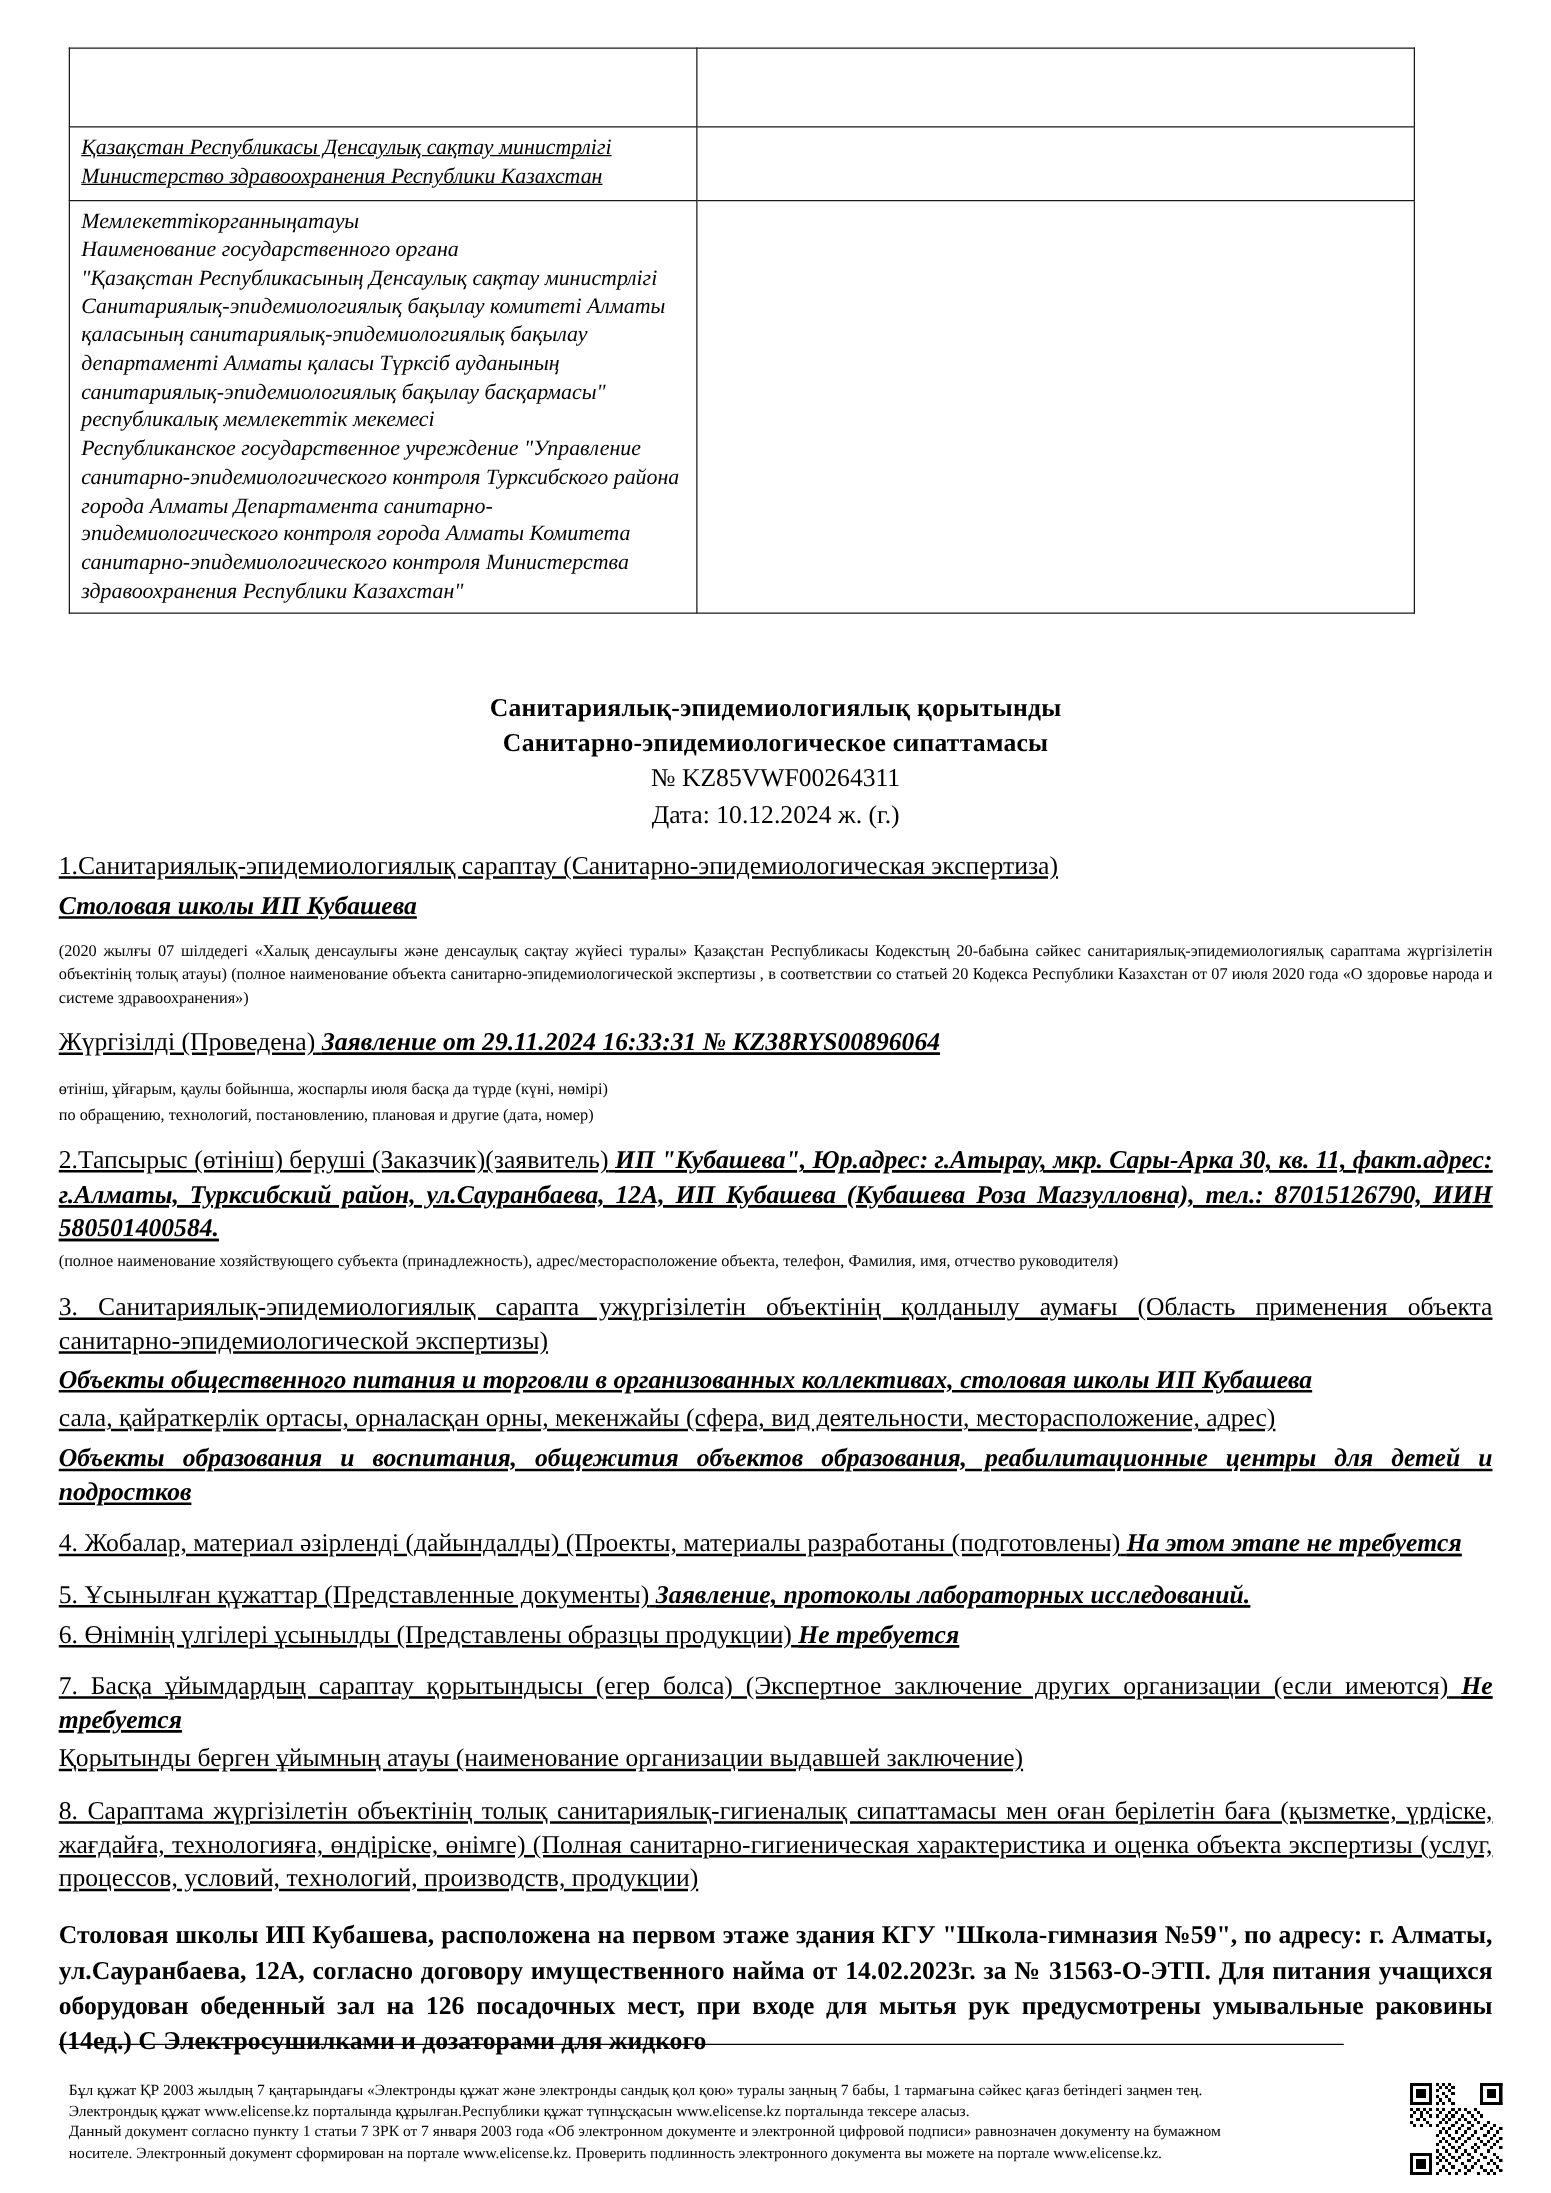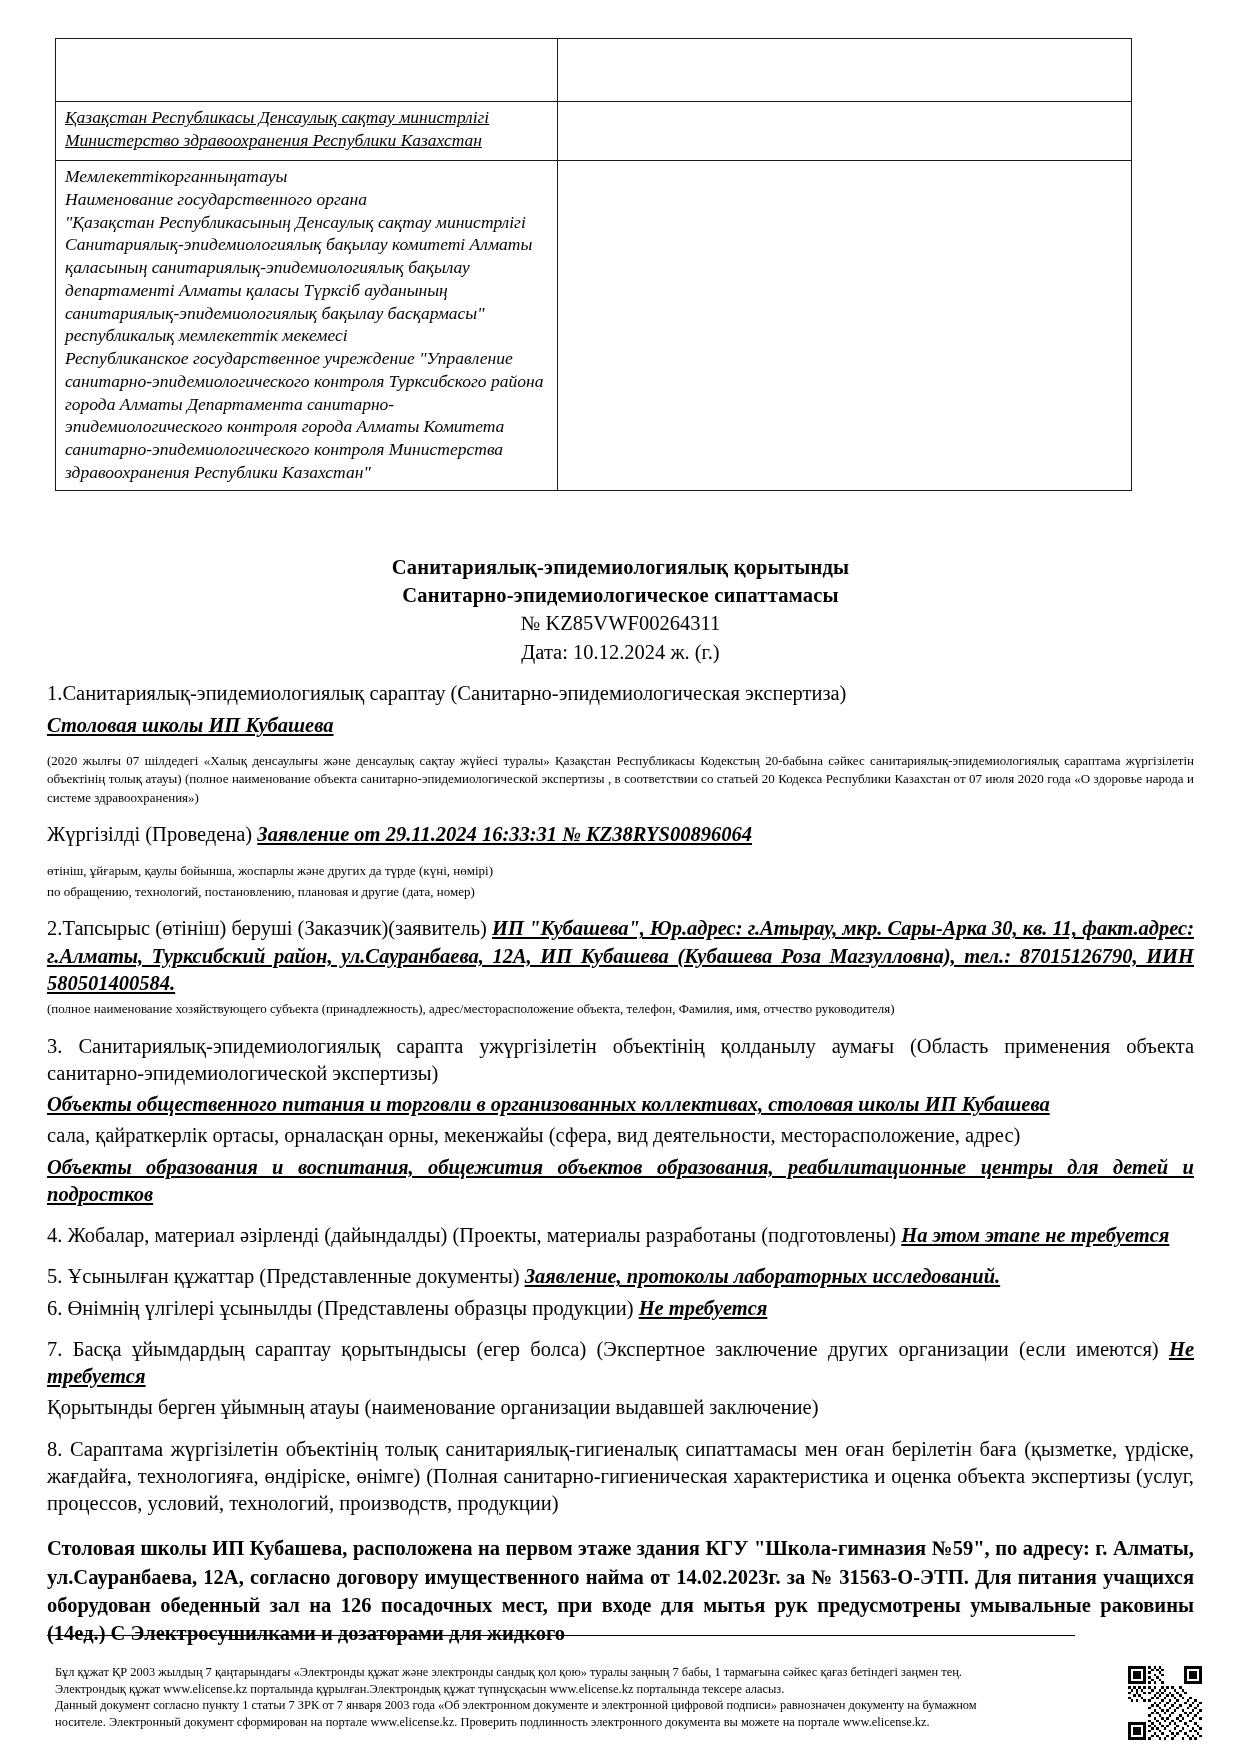--- a/index.html
+++ b/index.html
@@ -59,20 +59,21 @@
     font-size: 20.5px;
     line-height: 1.40;
   }
 
   
   .sec {
     font-size: 20.5px;
     line-height: 1.33;
     text-align: justify;
     margin-top: 14px;
+    text-decoration: underline;
   }
   .sec.tight { margin-top: 4px; }
   .u-bi {
     font-weight: bold;
     font-style: italic;
     text-decoration: underline;
   }
   .fine {
     font-size: 13px;
     line-height: 1.42;
@@ -158,21 +159,21 @@
   </div>
 
   <div class="sec">1.Санитариялық-эпидемиологиялық сараптау (Санитарно-эпидемиологическая экспертиза)</div>
   <div class="sec tight u-bi">Столовая школы ИП Кубашева</div>
   <div class="fine">(2020 жылғы 07 шілдедегі «Халық денсаулығы және денсаулық сақтау жүйесі туралы» Қазақстан Республикасы Кодекстың 20-бабына сәйкес санитариялық-эпидемиологиялық сараптама жүргізілетін объектінің толық атауы) (полное наименование объекта санитарно-эпидемиологической экспертизы , в соответствии со статьей 20 Кодекса Республики Казахстан от 07 июля 2020 года «О здоровье народа и системе здравоохранения»)</div>
 
   <div class="sec">
     <span class="plain">Жүргізілді (Проведена)</span>
     <span class="u-bi">Заявление от 29.11.2024 16:33:31 № KZ38RYS00896064</span>
   </div>
-  <div class="fine">өтініш, ұйғарым, қаулы бойынша, жоспарлы және других да түрде (күні, нөмірі)</div>
+  <div class="fine">өтініш, ұйғарым, қаулы бойынша, жоспарлы июля басқа да түрде (күні, нөмірі)</div>
   <div class="fine nm">по обращению, технологий, постановлению, плановая и другие (дата, номер)</div>
 
   <div class="sec">
     <span class="plain">2.Тапсырыс (өтініш) беруші (Заказчик)(заявитель)</span>
     <span class="u-bi">ИП "Кубашева", Юр.адрес: г.Атырау, мкр. Сары-Арка 30, кв. 11, факт.адрес: г.Алматы, Турксибский район, ул.Сауранбаева, 12А, ИП Кубашева (Кубашева Роза Магзулловна), тел.: 87015126790, ИИН 580501400584.</span>
   </div>
   <div class="fine nm">(полное наименование хозяйствующего субъекта (принадлежность), адрес/месторасположение объекта, телефон, Фамилия, имя, отчество руководителя)</div>
 
   <div class="sec">3. Санитариялық-эпидемиологиялық сарапта ужүргізілетін объектінің қолданылу аумағы (Область применения объекта санитарно-эпидемиологической экспертизы)</div>
   <div class="sec tight u-bi">Объекты общественного питания и торговли в организованных коллективах, столовая школы ИП Кубашева</div>
@@ -200,21 +201,21 @@
   </div>
   <div class="sec tight">Қорытынды берген ұйымның атауы (наименование организации выдавшей заключение)</div>
 
   <div class="sec">8. Сараптама жүргізілетін объектінің толық санитариялық-гигиеналық сипаттамасы мен оған берілетін баға (қызметке, үрдіске, жағдайға, технологияға, өндіріске, өнімге) (Полная санитарно-гигиеническая характеристика и оценка объекта экспертизы (услуг, процессов, условий, технологий, производств, продукции)</div>
   <div class="bold-para">Столовая школы ИП Кубашева, расположена на первом этаже здания КГУ "Школа-гимназия №59", по адресу: г. Алматы, ул.Сауранбаева, 12А, согласно договору имущественного найма от 14.02.2023г. за № 31563-О-ЭТП.  Для питания учащихся оборудован обеденный зал на 126 посадочных мест, при входе для мытья рук предусмотрены умывальные раковины (14ед.) С Электросушилками и дозаторами для жидкого</div>
 
   <div class="footer-rule"></div>
   <div class="footer">
     <div class="footer-text">
       <div>Бұл құжат ҚР 2003 жылдың 7 қаңтарындағы «Электронды құжат және электронды сандық қол қою» туралы заңның 7 бабы, 1 тармағына сәйкес қағаз бетіндегі заңмен тең.</div>
-      <div>Электрондық құжат www.elicense.kz порталында құрылған.Электрондық құжат түпнұсқасын www.elicense.kz порталында тексере аласыз.</div>
+      <div>Электрондық құжат www.elicense.kz порталында құрылған.Республики құжат түпнұсқасын www.elicense.kz порталында тексере аласыз.</div>
       <div>Данный документ согласно пункту 1 статьи 7 ЗРК от 7 января 2003 года «Об электронном документе и электронной цифровой подписи» равнозначен документу на бумажном</div>
       <div>носителе. Электронный документ сформирован на портале www.elicense.kz. Проверить подлинность электронного документа вы можете на портале www.elicense.kz.</div>
     </div>
     <div class="qr">
       <svg width="74" height="74" viewBox="0 0 29 29" shape-rendering="crispEdges">
         <rect width="29" height="29" fill="#fff"></rect>
         <g fill="#000">
           <rect x="0" y="0" width="7" height="1"></rect>
             <rect x="0" y="6" width="7" height="1"></rect>
           <rect x="0" y="0" width="1" height="7"></rect>

